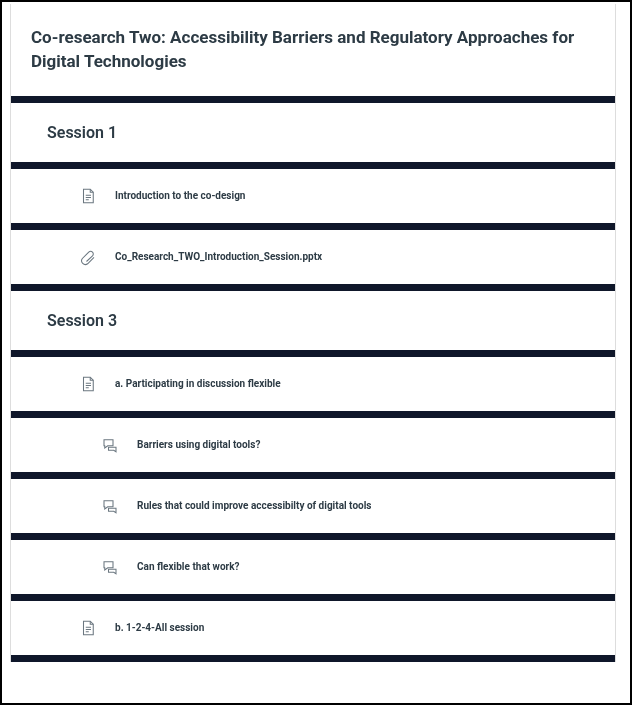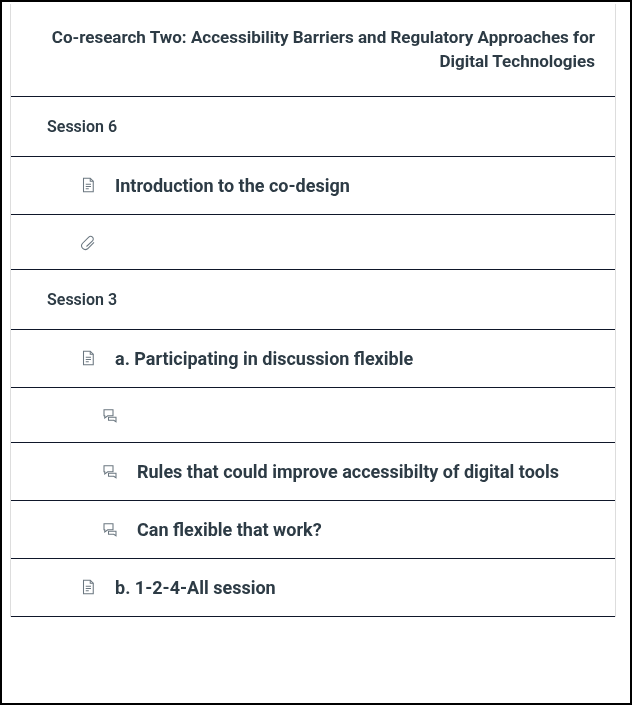--- a/index.html
+++ b/index.html
@@ -19,41 +19,40 @@
       width: 100%;
       height: 100%;
       background: #fff;
       padding: 2px 14px 2px 8px;
     }
     .panel {
       border-left: 1px solid #ddd;
       border-right: 1px solid #ddd;
     }
     .row {
-      border-bottom: 1px solid #0f172a;
+      border-bottom: 7px solid #0f172a;
       display: flex;
       align-items: center;
       font-weight: 600;
       color: #2d3b45;
-      text-align: right;
     }
     .module-header {
       padding: 22px 20px;
       font-size: 17px;
       line-height: 1.4;
       color: #2d3b45;
     }
     .session-header {
       padding: 20px 20px 20px 36px;
       font-size: 16px;
       color: #2d3b45;
     }
     .item-row {
       padding: 18px 20px;
-      font-size: 18px;
+      font-size: 10px;
     }
     .indent-1 { padding-left: 68px; }
     .indent-2 { padding-left: 90px; }
     .icon {
       display: inline-flex;
       align-items: center;
       justify-content: center;
       width: 18px;
       height: 18px;
       margin-right: 18px;
@@ -81,40 +80,41 @@
 <body>
 
 <div class="container">
   <div class="panel">
 
     <div class="row module-header">
       <span class="title-label">Co-research Two: Accessibility Barriers and Regulatory Approaches for Digital Technologies</span>
     </div>
 
     <div class="row session-header">
-      <span class="session-label">Session 6</span>
+      <span class="session-label">Session 1</span>
     </div>
 
     <div class="row item-row indent-1">
       <span class="icon">
         <svg viewBox="0 0 24 24">
             <path d="M6 3h9l4 4v14H6z"></path>
             <path d="M15 3v4h4"></path>
             <path d="M9 11h7M9 14h7M9 17h4"></path>
           </svg>
       </span>
       <span class="label">Introduction to the co-design</span>
     </div>
 
     <div class="row item-row indent-1">
       <span class="icon">
         <svg viewBox="0 0 24 24">
             <path d="M20 12.5l-8.5 8.5a5 5 0 01-7-7L13 5.5a3.5 3.5 0 015 5L10 18"></path>
           </svg>
       </span>
+      <span class="label">Co_Research_TWO_Introduction_Session.pptx</span>
     </div>
 
     <div class="row session-header">
       <span class="session-label">Session 3</span>
     </div>
 
     <div class="row item-row indent-1">
       <span class="icon">
         <svg viewBox="0 0 24 24">
             <path d="M6 3h9l4 4v14H6z"></path>
@@ -125,20 +125,21 @@
       <span class="label">a. Participating in discussion flexible</span>
     </div>
 
     <div class="row item-row indent-2">
       <span class="icon">
         <svg viewBox="0 0 24 24">
             <path d="M4 5h12v8H9l-4 3v-3H4z"></path>
             <path d="M10 15h10v6l-3-2h-7z"></path>
           </svg>
       </span>
+      <span class="label">Barriers using digital tools?</span>
     </div>
 
     <div class="row item-row indent-2">
       <span class="icon">
         <svg viewBox="0 0 24 24">
             <path d="M4 5h12v8H9l-4 3v-3H4z"></path>
             <path d="M10 15h10v6l-3-2h-7z"></path>
           </svg>
       </span>
       <span class="label">Rules that could improve accessibilty of digital tools</span>

